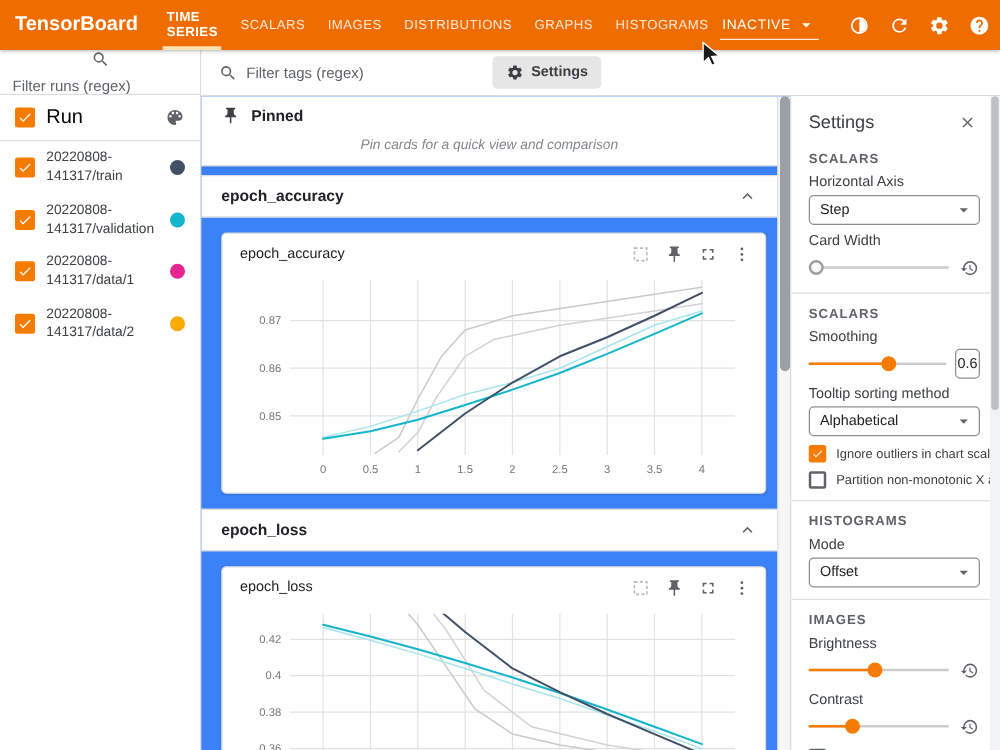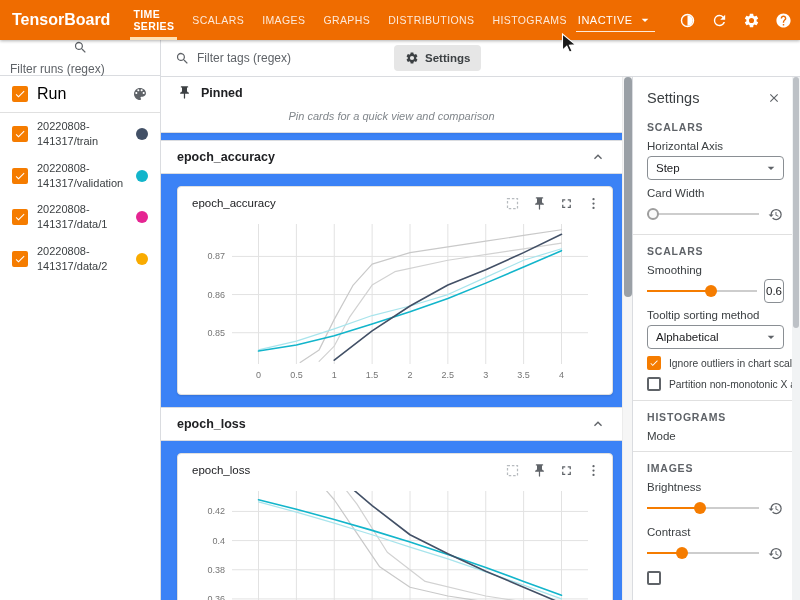--- a/index.html
+++ b/index.html
@@ -124,22 +124,22 @@
 <body>
 
 <div class="app">
 
   <header class="topbar">
     <div class="brand">TensorBoard</div>
     <nav class="tabs">
       <div class="tab active">TIME SERIES</div>
       <div class="tab">SCALARS</div>
       <div class="tab">IMAGES</div>
+      <div class="tab">DISTRIBUTIONS</div>
       <div class="tab">GRAPHS</div>
-      <div class="tab">DISTRIBUTIONS</div>
       <div class="tab">HISTOGRAMS</div>
     </nav>
     <div class="topbar-right">
       <div class="status-select">
         <span>INACTIVE</span>
         <svg viewBox="0 0 24 24" width="16" height="16">
             <path d="M7 10l5 5 5-5z" fill="#fff"></path>
           </svg>
       </div>
       <div class="icon-btn">
@@ -483,20 +483,26 @@
               <span class="cb"></span>
               <span class="check-label">
                 <span>Partition non-monotonic X axis</span>
 
               </span>
             </div>
 
             <div class="sp-divider"></div>
             <div class="sp-heading">HISTOGRAMS</div>
             <div class="sp-label">Mode</div>
+            <div class="sp-select">
+              <span>Offset</span>
+              <svg viewBox="0 0 24 24" fill="#5f6368">
+                  <path d="M7 10l5 5 5-5z"></path>
+                </svg>
+            </div>
 
             <div class="sp-divider"></div>
             <div class="sp-heading">IMAGES</div>
             <div class="sp-label">Brightness</div>
             <div class="slider-row">
               <div class="slider">
                 <div class="sl-track"></div>
                 <div class="sl-fill" style="width: 47%;"></div>
                 <div class="sl-thumb" style="left: 47%;"></div>
               </div>

